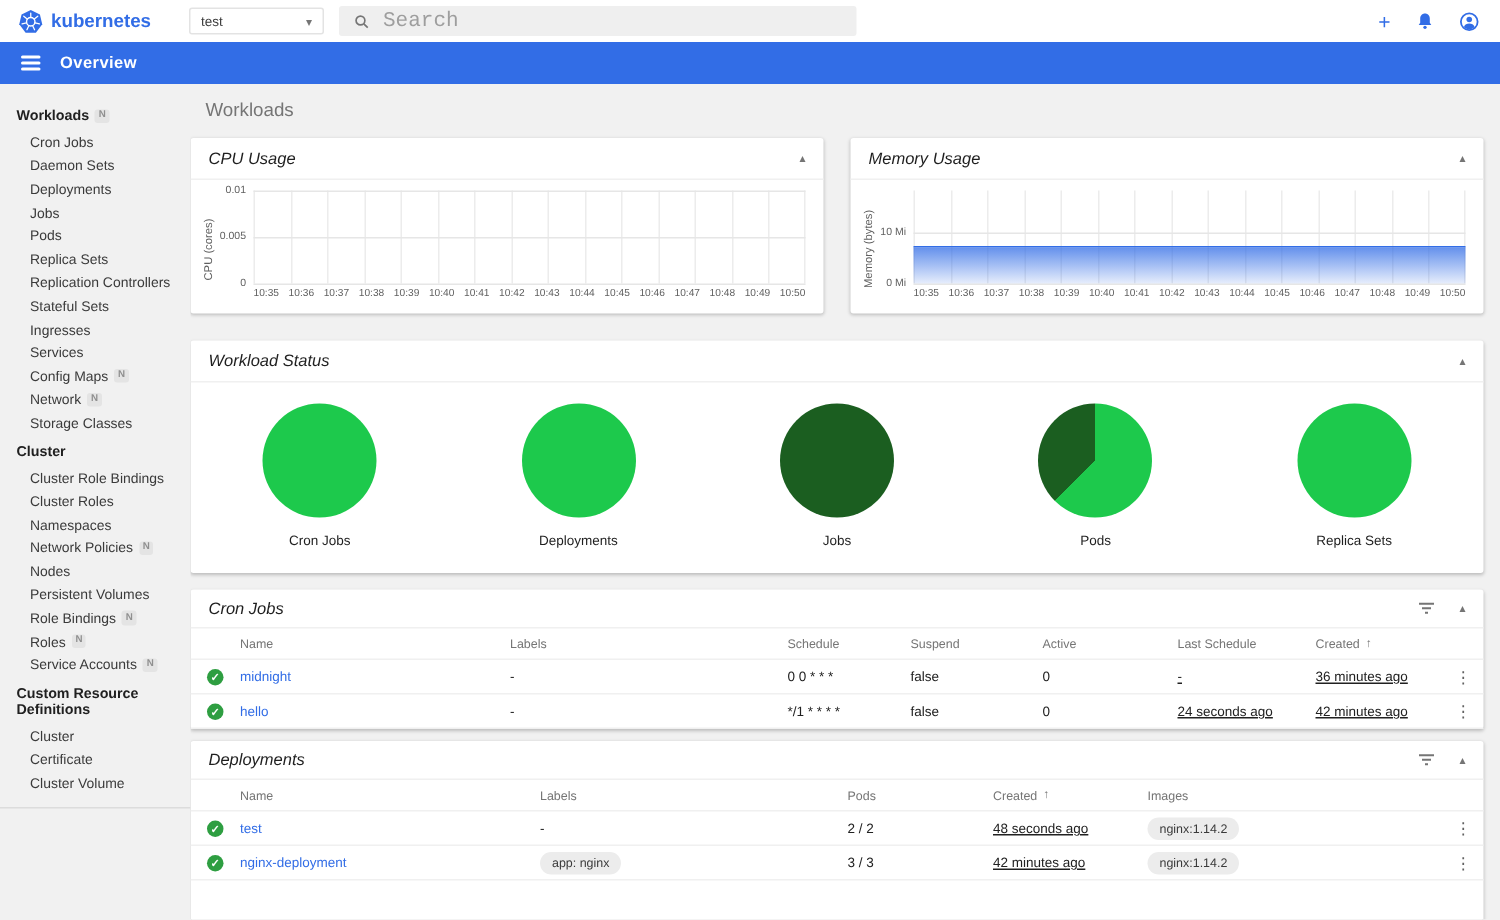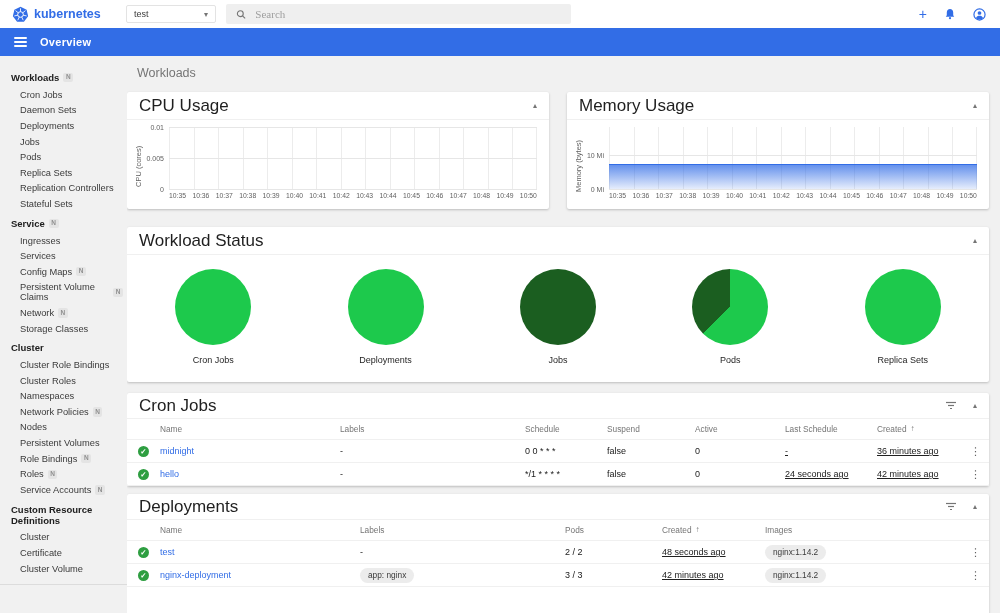--- a/index.html
+++ b/index.html
@@ -11,21 +11,21 @@
                 padding:12px 12px; position:relative; z-index:2; }
   .logo { display:flex; align-items:center; gap:5px; width:106px; cursor:pointer; }
   .logo-text { color:var(--c-primary,#326de6); font-weight:bold; font-size:12.5px; }
   .ns-select { width:90px; height:18px; border:1px solid #e3e3e3; border-radius:2px;
                background:#fff; display:flex; align-items:center; justify-content:space-between;
                padding:0 7px; font-size:9px; color:#3c3c3c; margin-left:8px; cursor:pointer; }
   .ns-caret { color:#757575; font-size:8px; }
   .search { margin-left:10px; width:345px; height:20px; background:#efefef; border-radius:2px;
             display:flex; align-items:center; gap:9px; padding:0 10px; }
   .search input { border:none; background:transparent; outline:none; width:100%;
-                  font-size:11px; color:#424242; font-family:Liberation Serif, serif; }
+                  font-size:14px; color:#424242; font-family:Liberation Mono, monospace; }
   .search input::placeholder { color:#9e9e9e; }
   .header-actions { margin-left:auto; display:flex; align-items:center; gap:17px; padding-right:2px; }
   .plus { color:var(--c-primary,#326de6); font-size:14px; line-height:1; cursor:pointer; }
   .hicon { cursor:pointer; display:flex; }
 
   
   .toolbar { height:28px; background:var(--c-toolbar,#326de6); display:flex; align-items:center;
              gap:13px; padding:0 14px; }
   .hamburger { display:flex; flex-direction:column; gap:2.5px; width:13px; cursor:pointer; }
   .hamburger span { height:1.6px; background:#fff; border-radius:1px; }
@@ -43,21 +43,21 @@
   .nav-divider { border-top:1px solid #dcdcdc; margin:8px 0 2px; }
   .nav-footer { padding-top:7px; padding-bottom:7px; cursor:pointer; }
 
   .content { flex:1; padding:6px 11px 0 0; overflow:hidden; }
   .page-title { font-size:12.5px; color:#757575; margin:4px 0 12px 10px; }
 
   
   .card { background:#fff; border-radius:2px; box-shadow:0 1px 2.5px rgba(0,0,0,.22); }
   .card-header { height:28px; display:flex; align-items:center; padding:0 12px;
                  border-bottom:1px solid #f0f0f0; flex-shrink:0; }
-  .card-title { font-size:17px; color:#1f1f1f; }
+  .card-title { font-size:11px; color:#1f1f1f;font-style:italic; }
   .card-icons { margin-left:auto; display:flex; align-items:center; gap:16px; }
   .caret-up { color:#757575; font-size:8px; cursor:pointer; }
   .filter-btn { display:flex; cursor:pointer; }
 
   
   .charts-row { display:flex; gap:18px; }
   .chart-card { flex:1; height:117px; display:flex; flex-direction:column; }
   .chart-body { flex:1; display:flex; padding:7px 12px 4px 6px; min-height:0; }
   .ylabel { width:11px; writing-mode:vertical-rl; transform:rotate(180deg); font-size:7.5px;
             color:#5f5f5f; display:flex; align-items:center; justify-content:center; }
@@ -190,36 +190,28 @@
       </div>
       <div class="nav-item">
         <span>Replica Sets</span>
       </div>
       <div class="nav-item">
         <span>Replication Controllers</span>
       </div>
       <div class="nav-item">
         <span>Stateful Sets</span>
       </div>
-      <div class="nav-section">
-        <span>Service</span>
-        <span class="nav-badge">N</span>
-      </div>
       <div class="nav-item">
         <span>Ingresses</span>
       </div>
       <div class="nav-item">
         <span>Services</span>
       </div>
       <div class="nav-item">
         <span>Config Maps</span>
-        <span class="nav-badge">N</span>
-      </div>
-      <div class="nav-item">
-        <span>Persistent Volume Claims</span>
         <span class="nav-badge">N</span>
       </div>
       <div class="nav-item">
         <span>Network</span>
         <span class="nav-badge">N</span>
       </div>
       <div class="nav-item">
         <span>Storage Classes</span>
       </div>
       <div class="nav-section">

